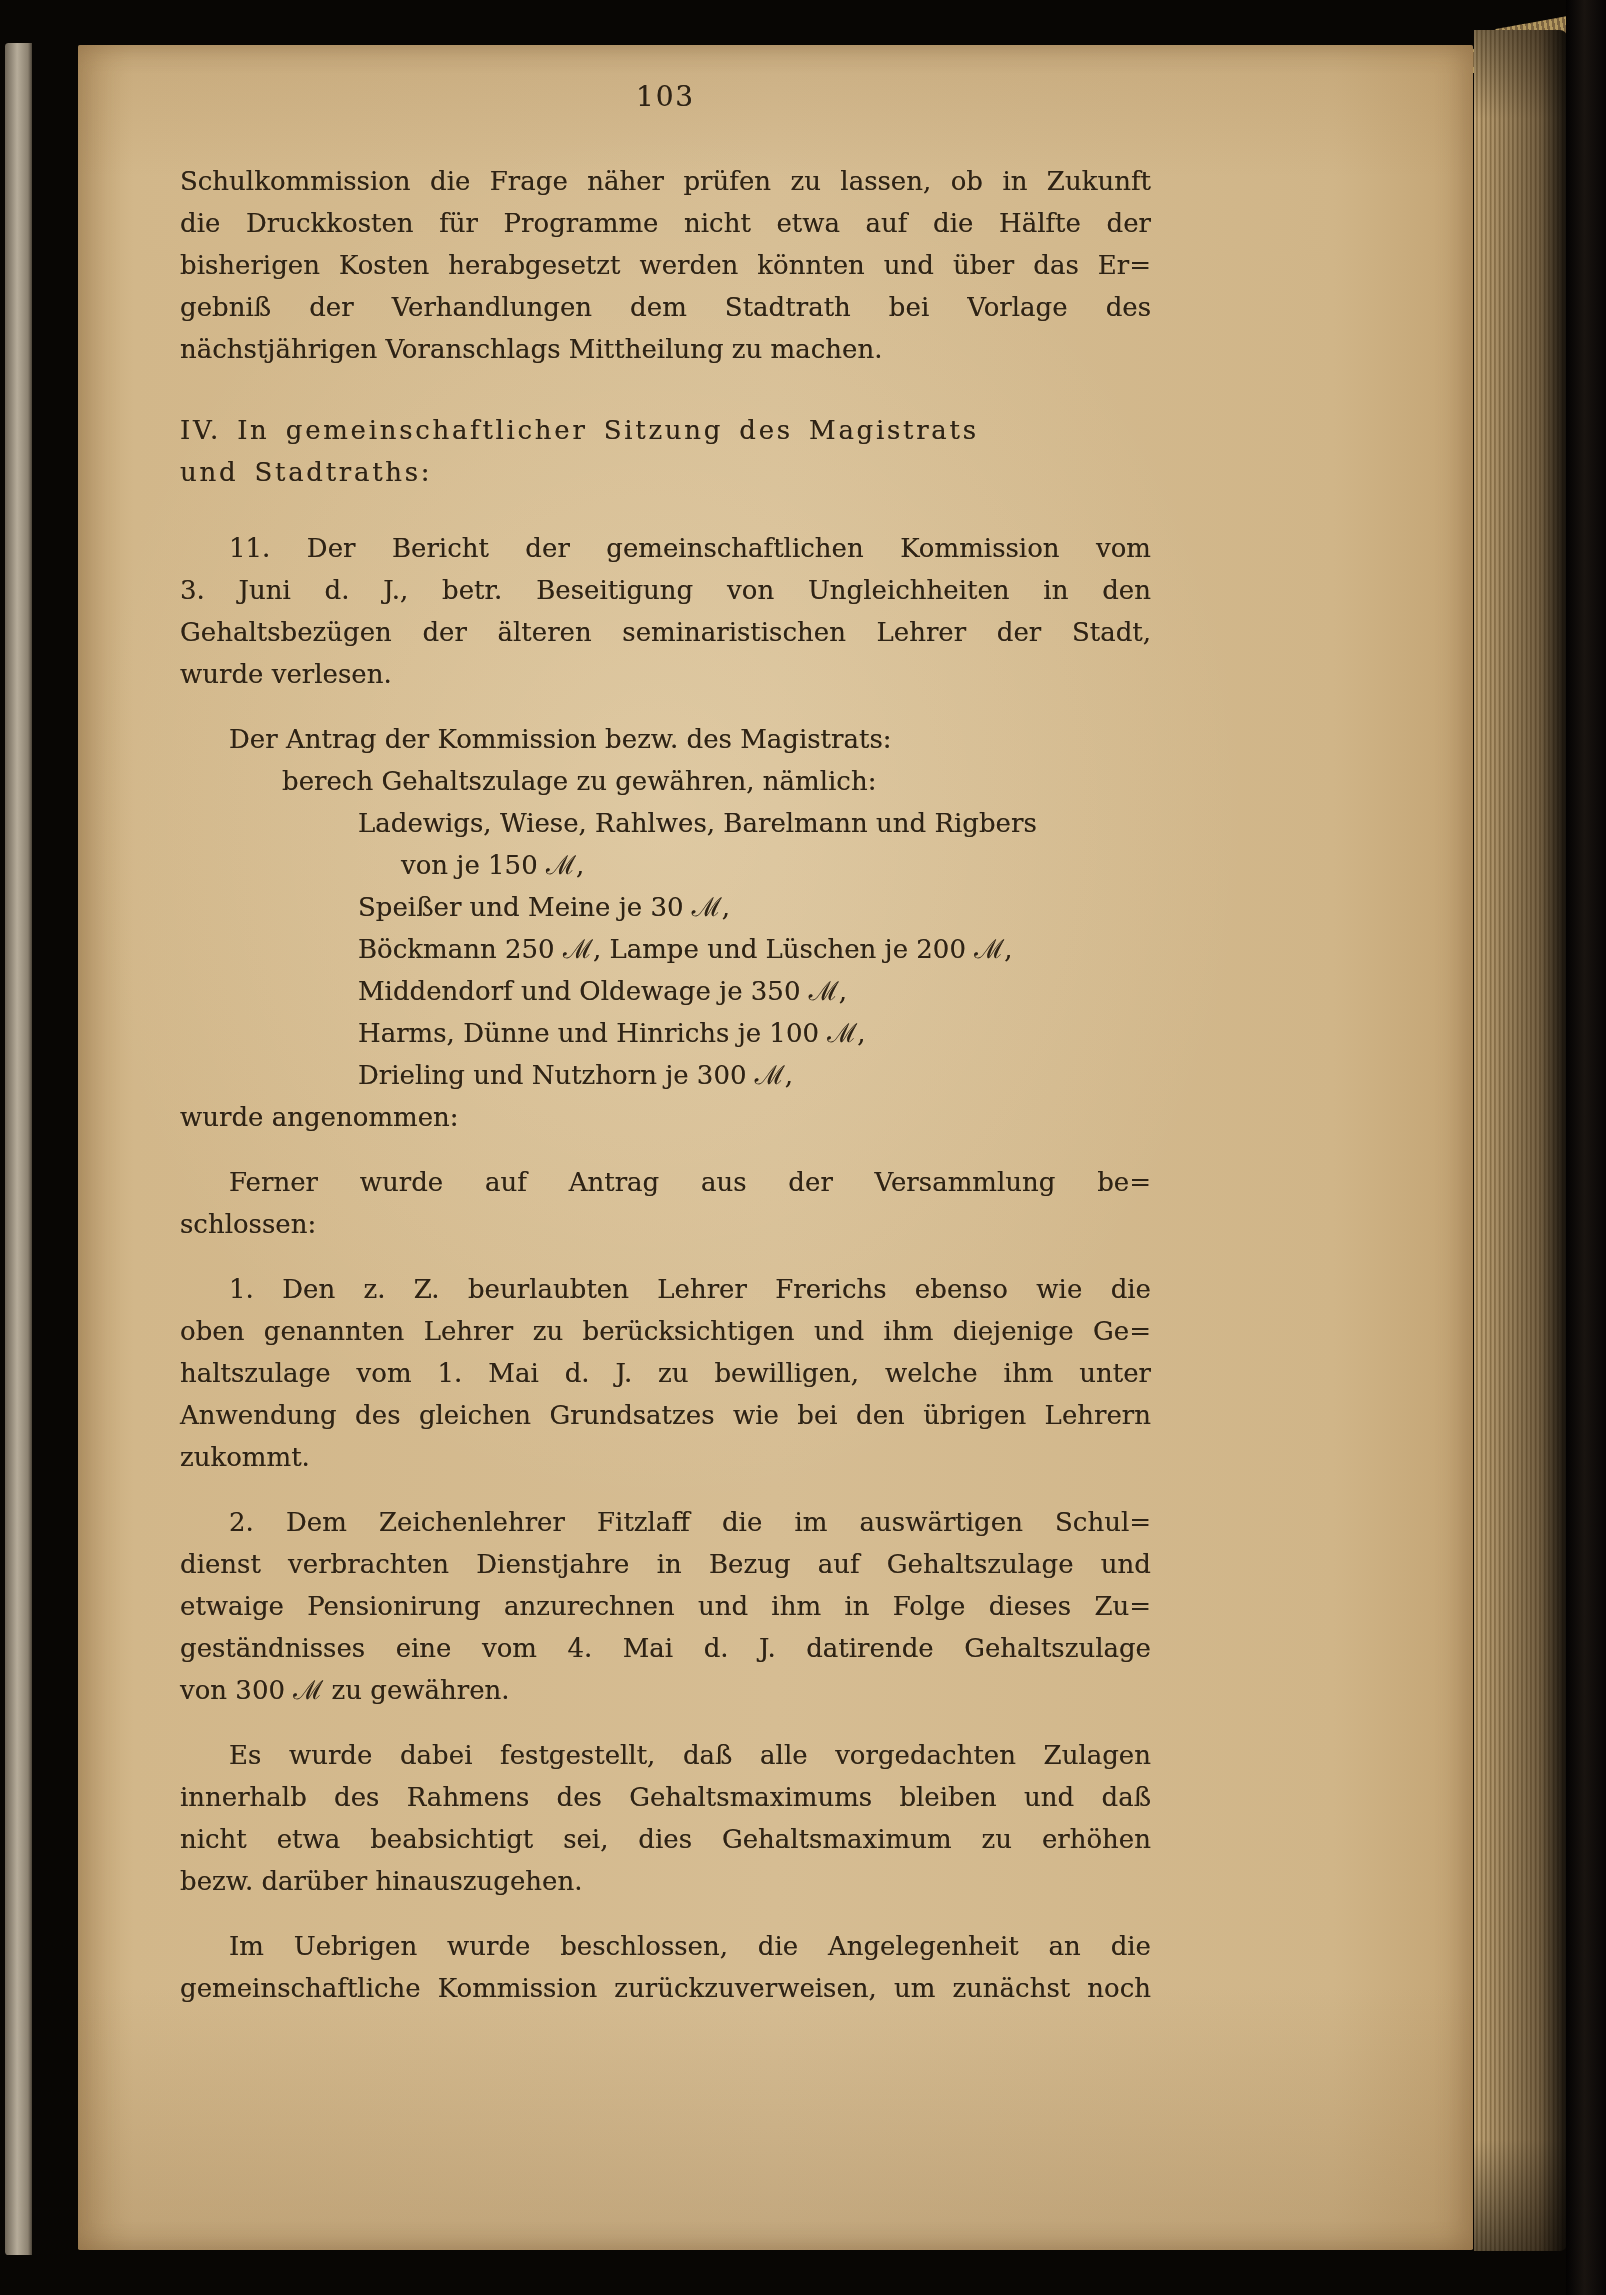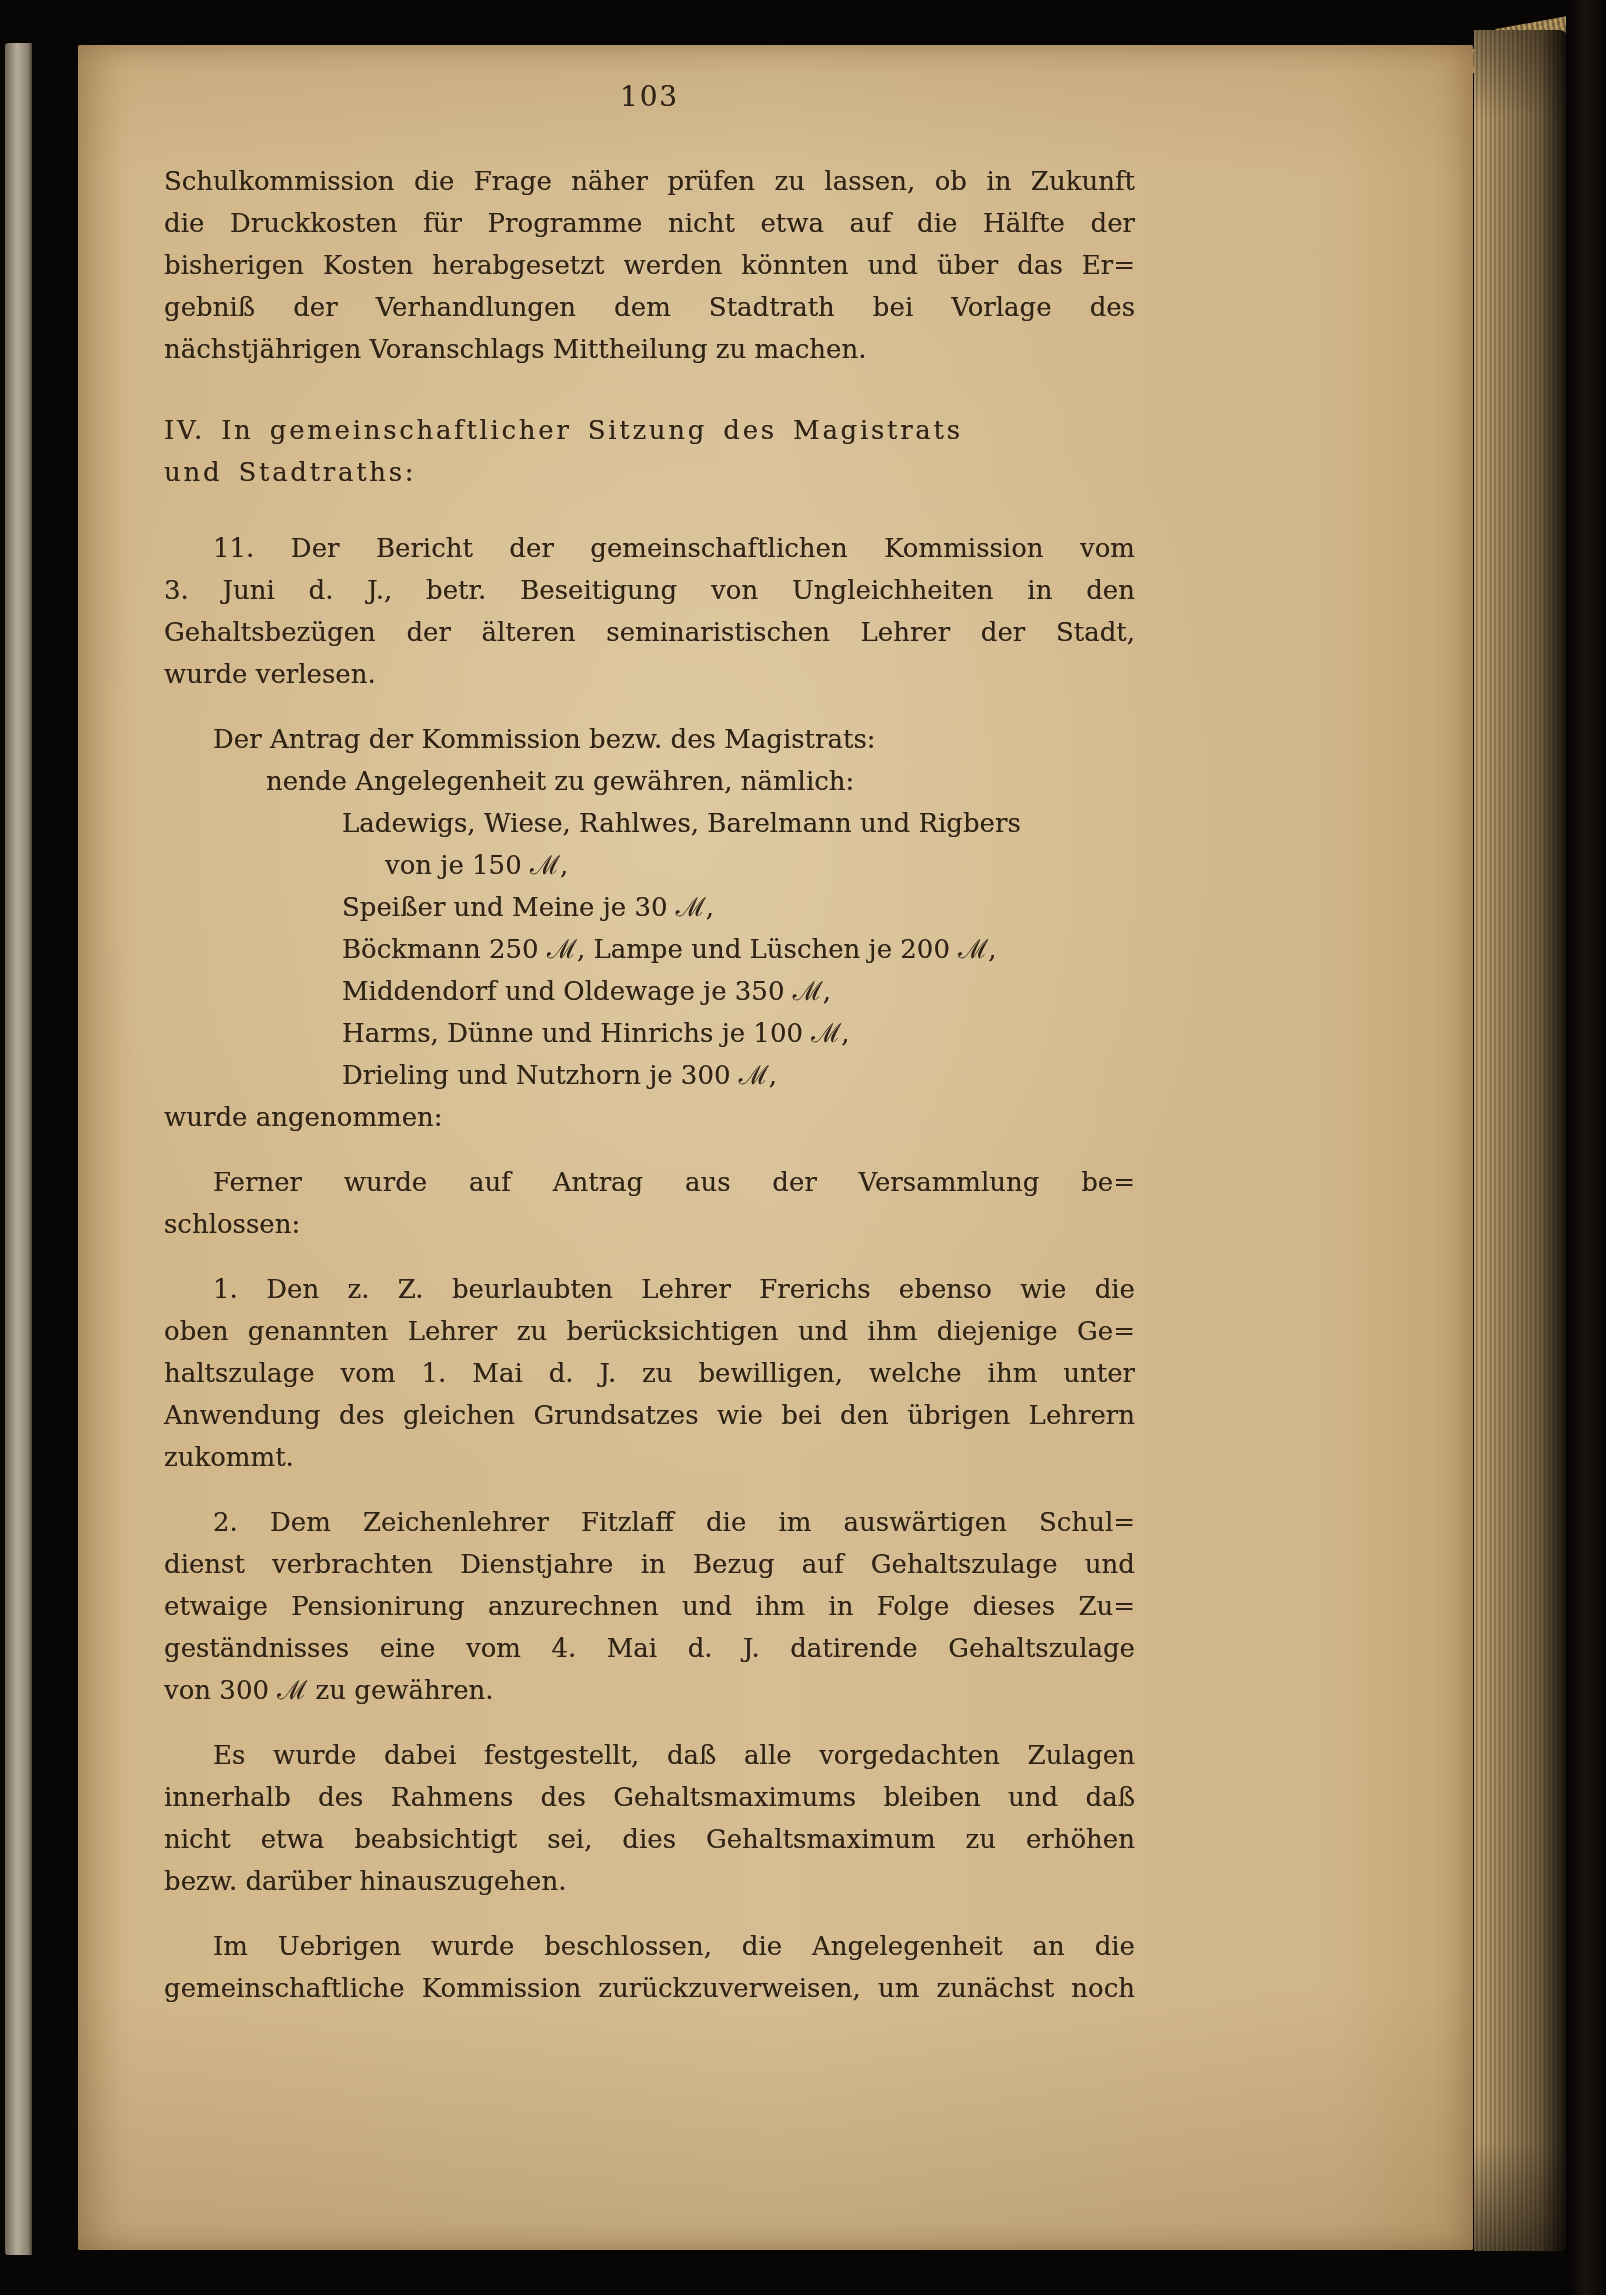--- a/index.html
+++ b/index.html
@@ -24,21 +24,21 @@
   .page{
     position:absolute;left:78px;top:45px;width:1395px;height:2205px;
     background:
       radial-gradient(60% 45% at 42% 35%, rgba(255,246,220,0.22), rgba(255,246,220,0) 70%),
       linear-gradient(180deg, rgba(150,110,60,0.18) 0%, rgba(150,110,60,0) 6%, rgba(150,110,60,0) 88%, rgba(120,85,45,0.22) 100%),
       linear-gradient(90deg,#c2a475 0%,#d2b78a 4%,var(--paper) 50%,#d0b588 90%,#c2a373 100%);
     box-shadow: inset -12.5px 0 25px rgba(100,70,35,0.28), inset 14.3px 0 27px rgba(110,80,45,0.25);
     border-radius:1.8px;
   }
   .text-area{
-    position:absolute;left:86px;top:34px;width:971px;
+    position:absolute;left:102px;top:34px;width:971px;
     color:var(--ink);
     font-size:26px;line-height:42px;
     text-shadow:0 0 0.6px rgba(46,35,21,0.55);
   }
   .pagenum{
     text-align:center;font-size:28px;line-height:36px;letter-spacing:1.8px;
     margin-bottom:45px;
   }
   .block{margin:0 0 23px 0;}
   .block.heading{margin:39px 0 34px 0;}
@@ -89,21 +89,21 @@
           <div class="line">und Stadtraths:</div>
         </div>
         <div class="block">
           <div class="line just" style="padding-left: 49px;">11. Der Bericht der gemeinschaftlichen Kommission vom</div>
           <div class="line just">3. Juni d. J., betr. Beseitigung von Ungleichheiten in den</div>
           <div class="line just">Gehaltsbezügen der älteren seminaristischen Lehrer der Stadt,</div>
           <div class="line">wurde verlesen.</div>
         </div>
         <div class="block">
           <div class="line" style="padding-left: 49px;">Der Antrag der Kommission bezw. des Magistrats:</div>
-          <div class="line" style="padding-left: 102px;">nende Angelegenheit zu gewähren, nämlich:</div>
+          <div class="line" style="padding-left: 102px;">berech Gehaltszulage zu gewähren, nämlich:</div>
           <div class="line" style="padding-left: 178px;">Ladewigs, Wiese, Rahlwes, Barelmann und Rigbers</div>
           <div class="line" style="padding-left: 221px;">von je 150 ℳ,</div>
           <div class="line" style="padding-left: 178px;">Speißer und Meine je 30 ℳ,</div>
           <div class="line" style="padding-left: 178px;">Böckmann 250 ℳ, Lampe und Lüschen je 200 ℳ,</div>
           <div class="line" style="padding-left: 178px;">Middendorf und Oldewage je 350 ℳ,</div>
           <div class="line" style="padding-left: 178px;">Harms, Dünne und Hinrichs je 100 ℳ,</div>
           <div class="line" style="padding-left: 178px;">Drieling und Nutzhorn je 300 ℳ,</div>
           <div class="line">wurde angenommen:</div>
         </div>
         <div class="block">

